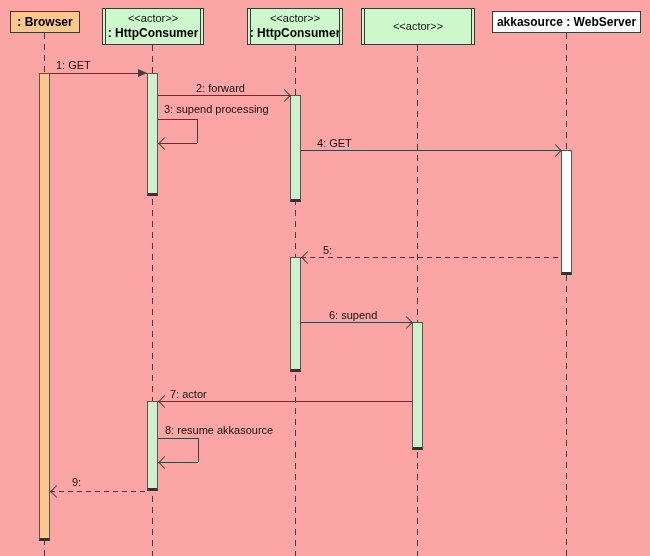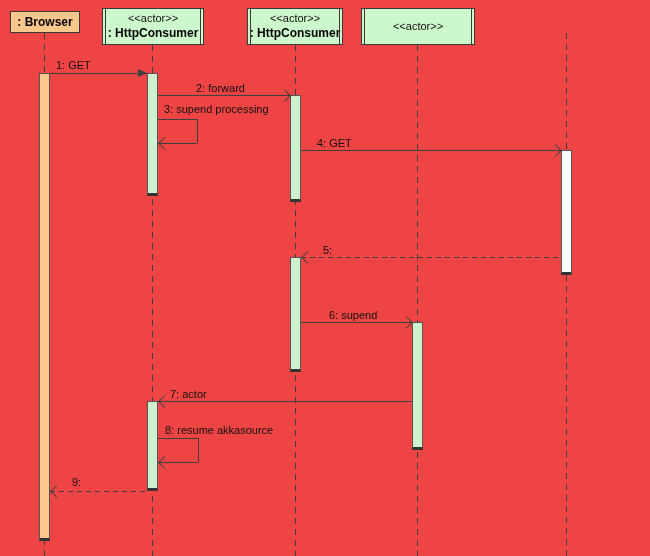--- a/index.html
+++ b/index.html
@@ -1,17 +1,17 @@
 <!DOCTYPE html>
 <html><head>
 <meta charset="utf-8">
 <style>
   html,body{margin:0;padding:0;background:#ffffff;}
   #stage{
-    position:relative;width:650px;height:556px;background:#ef4444;overflow:hidden;
+    position:relative;width:650px;height:556px;background:#fca5a5;overflow:hidden;
     font-family:"Liberation Sans",sans-serif;
   }
   
   .head{
     position:absolute;box-sizing:border-box;border:1px solid #3a3a3a;
     display:flex;flex-direction:column;justify-content:center;align-items:center;
     z-index:2;line-height:1.25;
   }
   .head.browser{background:#fbc78d;}
   .head.actor{background:#ccf8cc;}
@@ -78,20 +78,23 @@
     <div class="lifeline" style="left: 295px; top: 45px; height: 511px;"></div>
     <div class="head actor" style="left: 247px; top: 8px; width: 96px; height: 37px;">
       <div class="stereo">&lt;&lt;actor&gt;&gt;</div>
       <div class="hname">: HttpConsumer</div>
     </div>
     <div class="lifeline" style="left: 417px; top: 45px; height: 511px;"></div>
     <div class="head actor" style="left: 361px; top: 8px; width: 114px; height: 37px;">
       <div class="stereo">&lt;&lt;actor&gt;&gt;</div>
     </div>
     <div class="lifeline" style="left: 566px; top: 33px; height: 523px;"></div>
+    <div class="head plain" style="left: 492px; top: 11px; width: 149px; height: 22px;">
+      <div class="hname">akkasource : WebServer</div>
+    </div>
     <div class="activation fill-browser" style="left: 39px; top: 73px; width: 11px; height: 468px;"></div>
     <div class="activation fill-actor" style="left: 147px; top: 73px; width: 11px; height: 123px;"></div>
     <div class="activation fill-actor" style="left: 290px; top: 95px; width: 11px; height: 107px;"></div>
     <div class="activation fill-plain" style="left: 561px; top: 150px; width: 11px; height: 125px;"></div>
     <div class="activation fill-actor" style="left: 290px; top: 257px; width: 11px; height: 115px;"></div>
     <div class="activation fill-actor" style="left: 412px; top: 322px; width: 11px; height: 128px;"></div>
     <div class="activation fill-actor" style="left: 147px; top: 401px; width: 11px; height: 90px;"></div>
     <div class="solidline" style="left: 50px; top: 73px; width: 97px;"></div>
     <div class="arrow-filled-right" style="left: 138px; top: 69px;"></div>
     <div class="mlabel" style="left: 56px; top: 59px;">1: GET</div>

